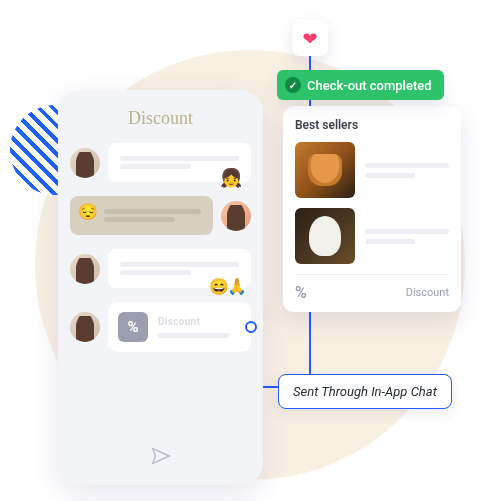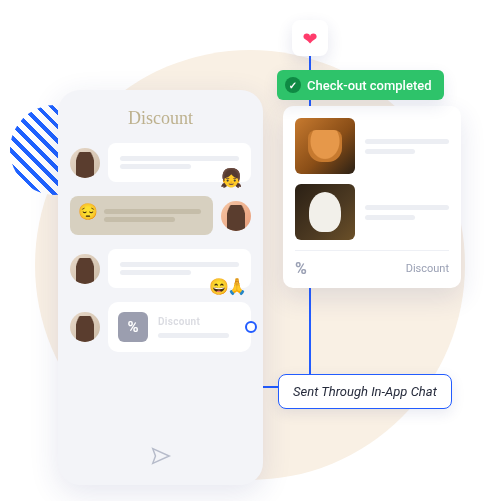--- a/index.html
+++ b/index.html
@@ -178,20 +178,21 @@
 <div class="heart-card">
   <span class="heart">❤</span>
 </div>
 
 <div class="check-banner">
   <span class="check-circle">✓</span>
   <span>Check-out completed</span>
 </div>
 
 <div class="card">
+  <h4>Best sellers</h4>
   <div class="prod">
     <div class="thumb a"></div>
     <div class="tlines">
         <div></div>
         <div></div>
       </div>
   </div>
   <div class="prod">
     <div class="thumb b"></div>
     <div class="tlines">

